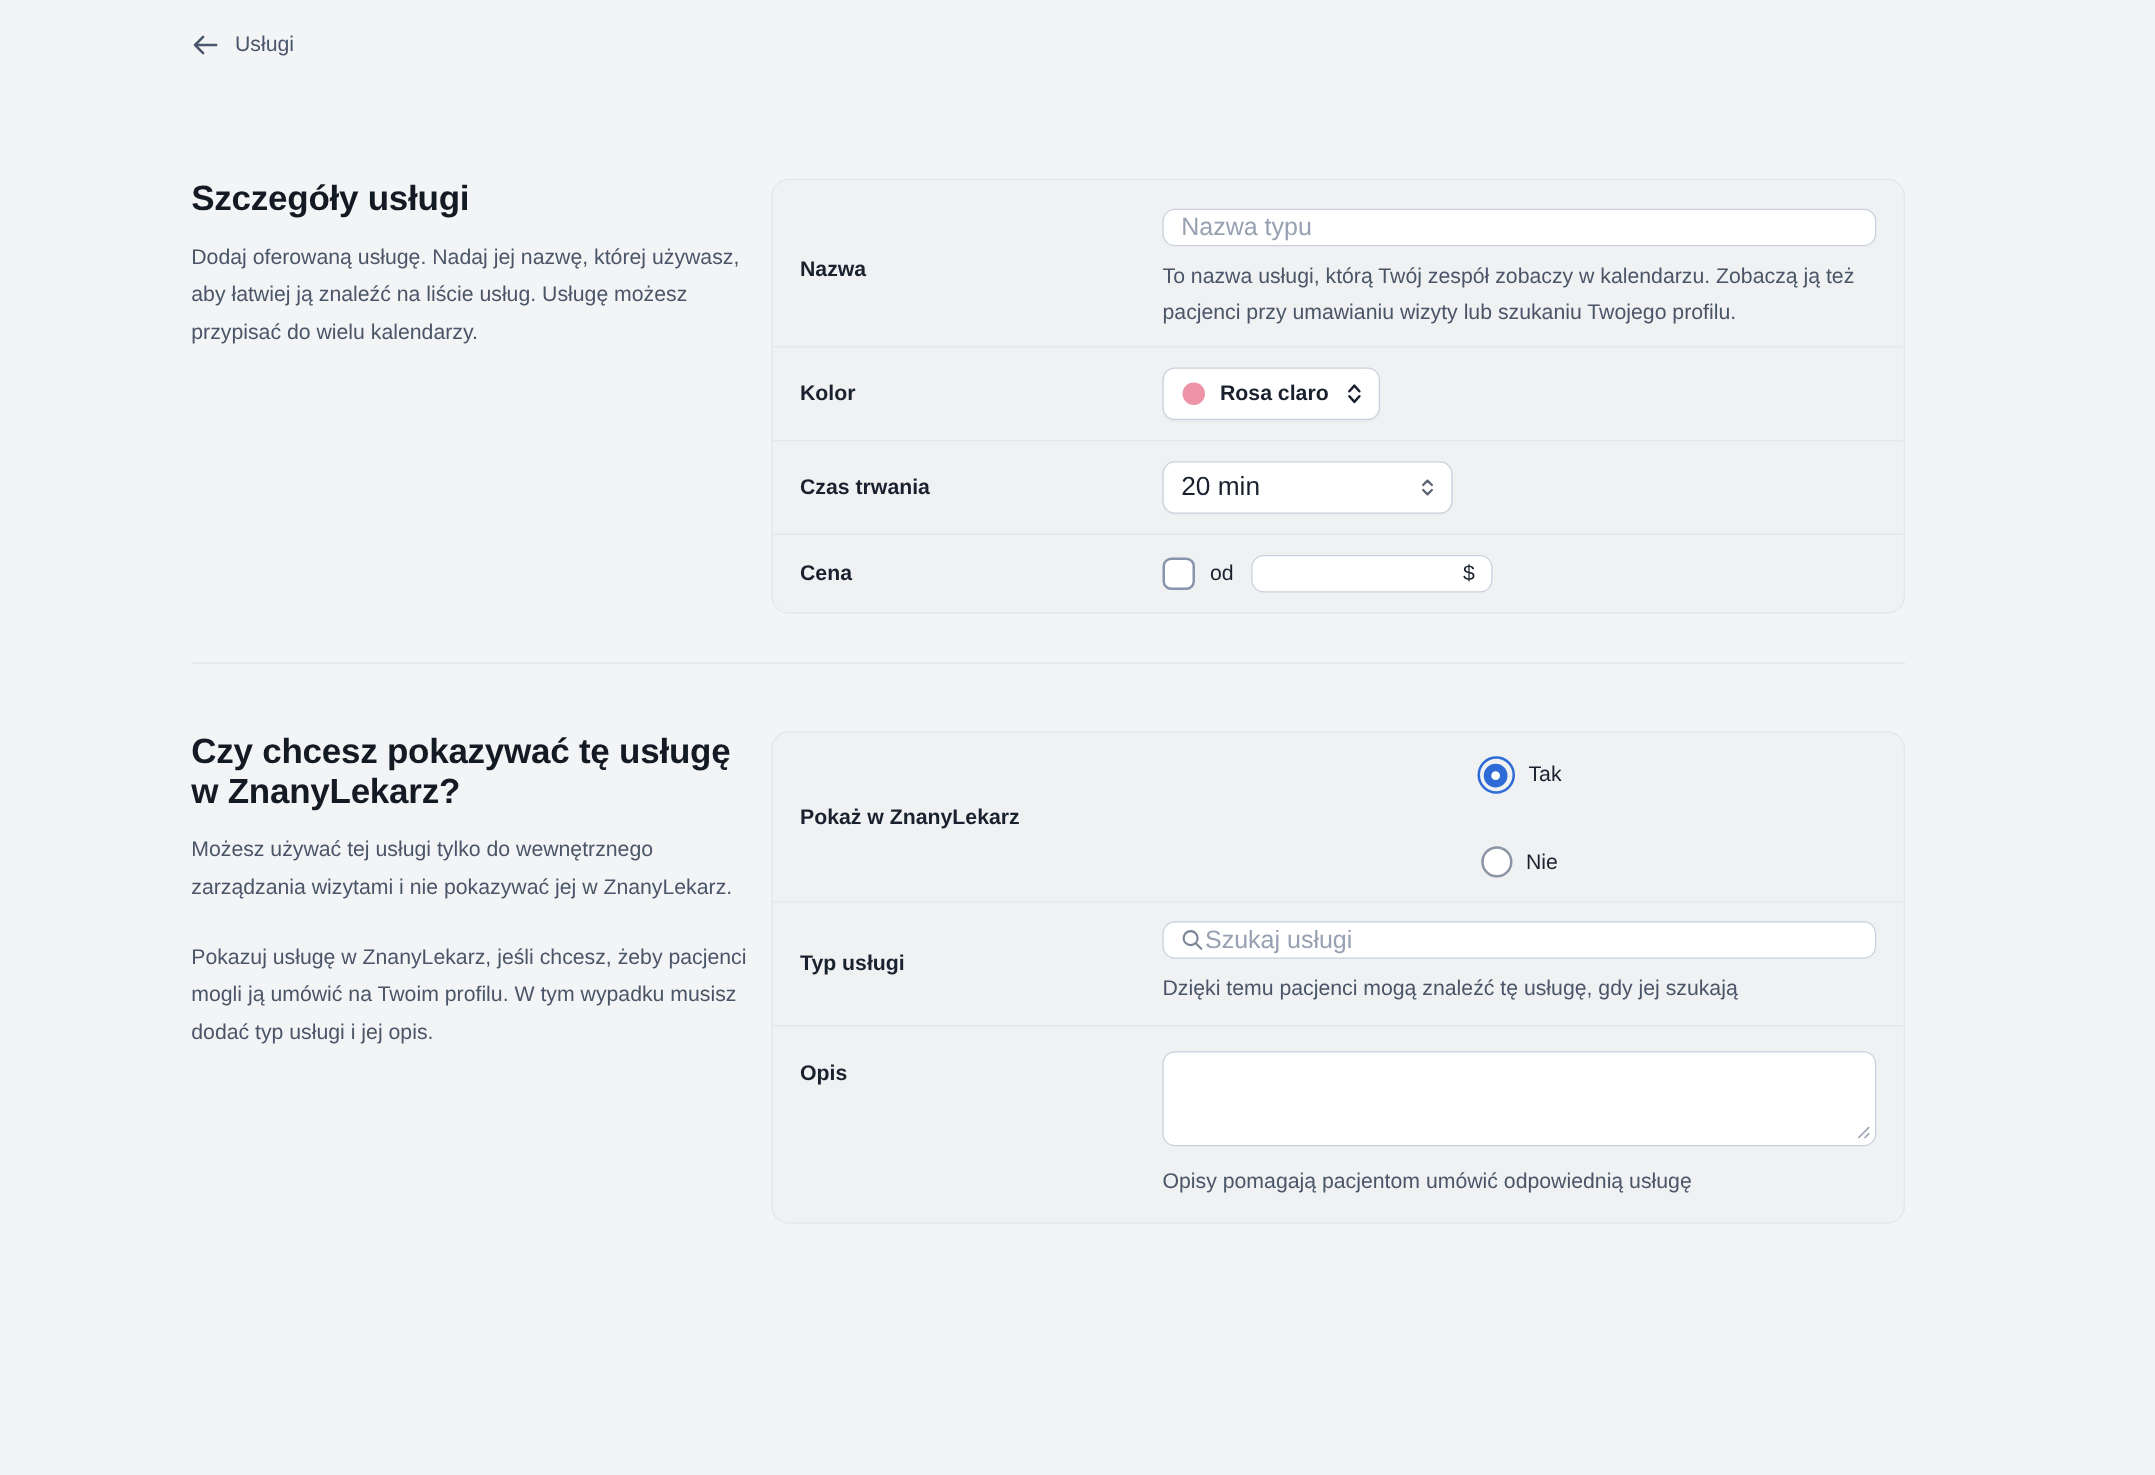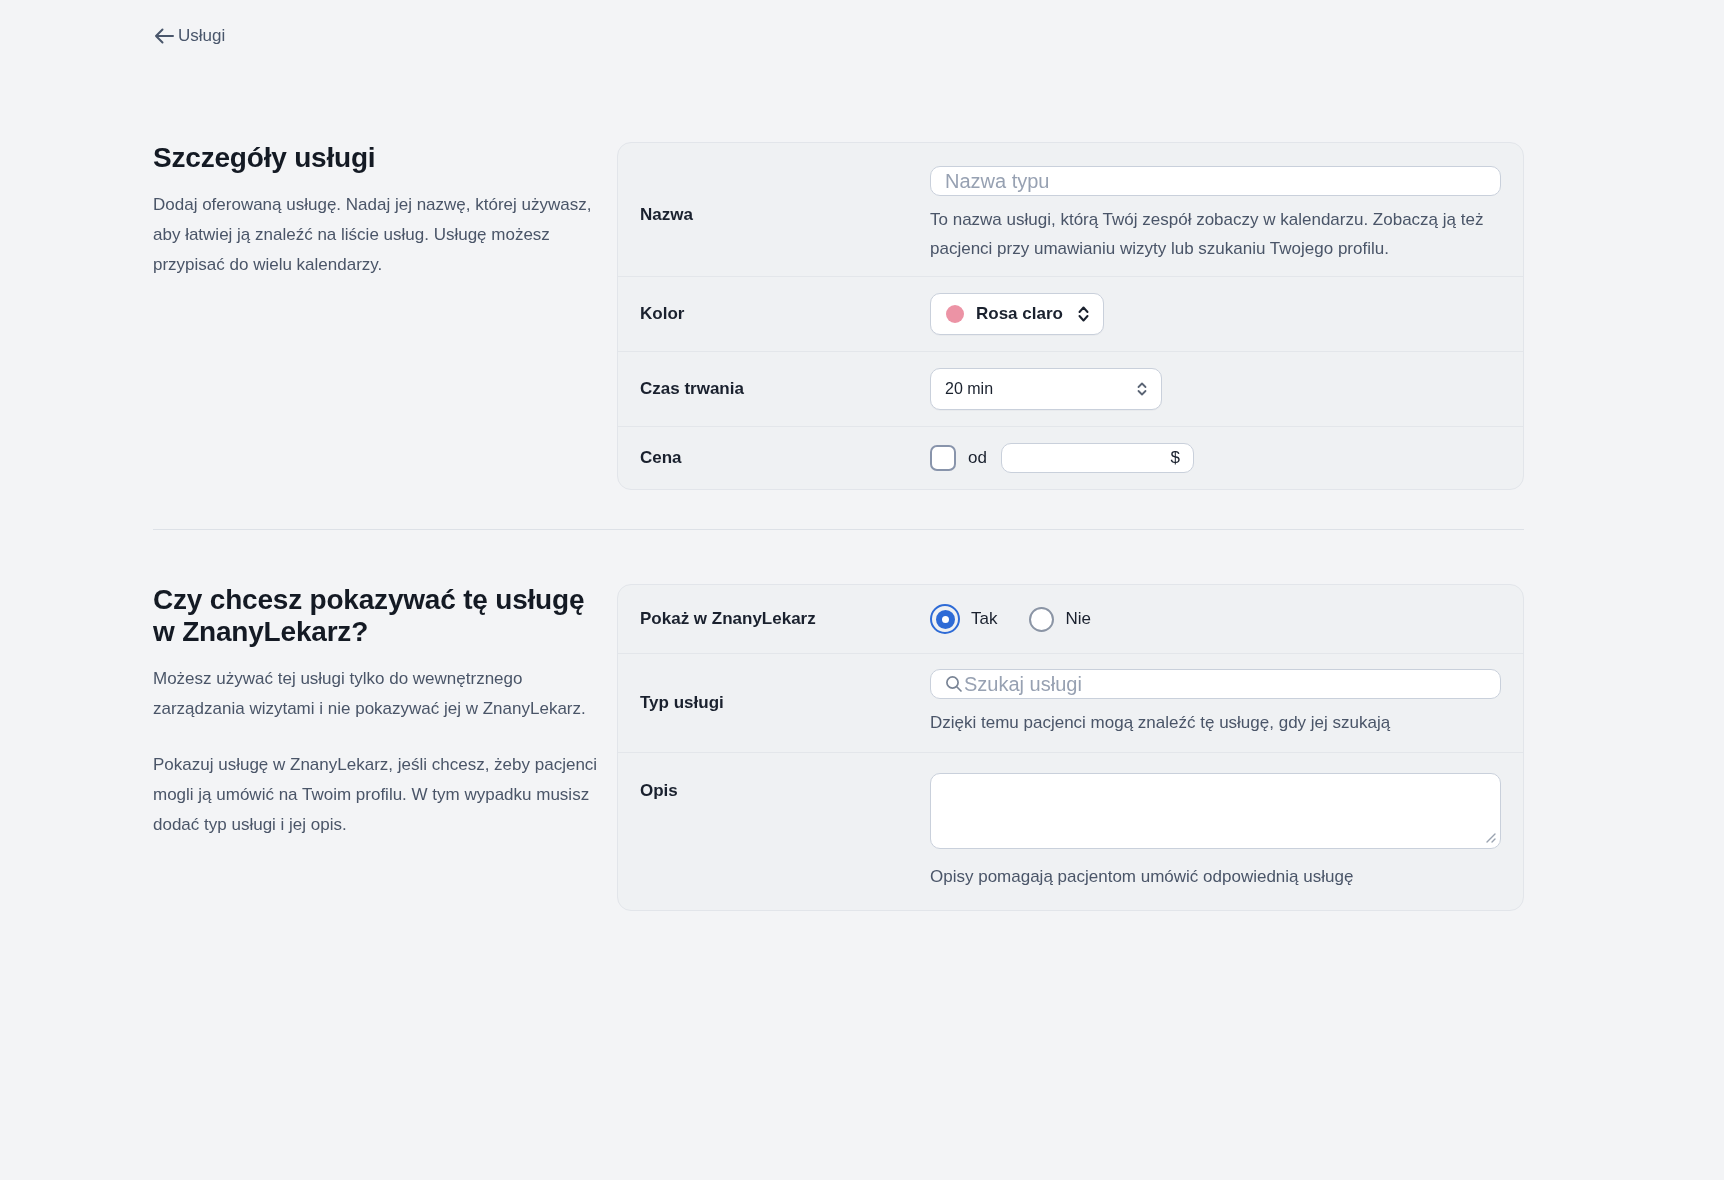--- a/index.html
+++ b/index.html
@@ -6,21 +6,21 @@
   html,body { width:1724px; height:1180px; }
   body {
     background:#f3f4f6;
     font-family:"Liberation Sans","DejaVu Sans",sans-serif;
     color:#1a212e;
     overflow:hidden;
   }
   .content { margin-left:153px; width:1371px; padding-top:26px; }
 
   
-  .back-link { display:inline-flex; align-items:center; gap:3px; color:#49566b; font-size:17px; cursor:pointer; }
+  .back-link { display:inline-flex; align-items:center; gap:13px; color:#49566b; font-size:17px; cursor:pointer; }
   .back-link svg { display:block; }
   h1.page-title { margin-top:32px; font-size:31px; font-weight:700; color:#141a24; letter-spacing:-.2px; }
 
   
   .section { display:flex; align-items:flex-start; }
   .section-1 { margin-top:93px; }
   .section-left { width:464px; flex-shrink:0; padding-right:14px; }
   .section-left h2 { font-size:28px; font-weight:700; color:#141a24; margin-bottom:16px; letter-spacing:-.2px; }
   .section-left p { font-size:17px; line-height:30px; color:#4a5568; }
   .section-left p + p { margin-top:26px; }
@@ -48,36 +48,36 @@
 
   .pill-select { display:inline-flex; align-items:center; height:42px; background:#fff;
     border:1px solid #c9d0db; border-radius:10px; padding:0 13px 0 15px; cursor:pointer;
     box-shadow:0 1px 1px rgba(20,30,50,.03); }
   .color-dot { width:18px; height:18px; border-radius:50%; margin-right:12px; }
   .pill-select .pill-value { font-size:17px; font-weight:600; color:#1a212e; margin-right:14px; }
 
   .select-box { display:flex; align-items:center; justify-content:space-between; width:232px; height:42px;
     background:#fff; border:1px solid #c9d0db; border-radius:10px; padding:0 13px 0 14px; cursor:pointer;
     box-shadow:0 1px 1px rgba(20,30,50,.03); }
-  .select-box .select-value { font-size:16px; color:#1a212e; }
+  .select-box .select-value { font-size:21px; color:#1a212e; }
 
   .price-row-content { display:flex; align-items:center; }
   .checkbox { width:26px; height:26px; background:#fff; border:2px solid #8894ab; border-radius:7px; cursor:pointer; flex-shrink:0; }
   .od-label { font-size:17px; color:#1a212e; margin:0 14px 0 12px; }
   .price-wrap { position:relative; width:193px; }
   .price-field { padding-right:32px; }
   .currency { position:absolute; right:14px; top:50%; transform:translateY(-50%); font-size:17px; color:#1a212e; }
 
   .btn { display:inline-flex; align-items:center; height:46px; padding:0 20px; background:#fff;
     border:1px solid #c9d0db; border-radius:10px; font-size:17px; font-weight:600; color:#1a212e;
     cursor:pointer; box-shadow:0 1px 2px rgba(20,30,50,.06);
     font-family:"Liberation Sans","DejaVu Sans",sans-serif; }
 
   
-  .radio-group { display:flex; align-items:center; gap:32px; }
+  .radio-group { display:flex; align-items:center; gap:42px;flex-direction:column; }
   .radio-option { display:flex; align-items:center; gap:11px; cursor:pointer; }
   .radio-option .radio-label { font-size:17px; color:#1a212e; }
   .radio-outer-selected { width:30px; height:30px; border-radius:50%; border:2px solid #2e6bd6;
     display:flex; align-items:center; justify-content:center; background:transparent; }
   .radio-inner-selected { width:19px; height:19px; border-radius:50%; background:#fff; border:6px solid #2e6bd6; }
   .radio-unselected { width:25px; height:25px; border-radius:50%; border:2px solid #8b95a5; background:#fff; }
 
   
   .search-wrap { position:relative; }
   .search-input { padding-left:33px; }

